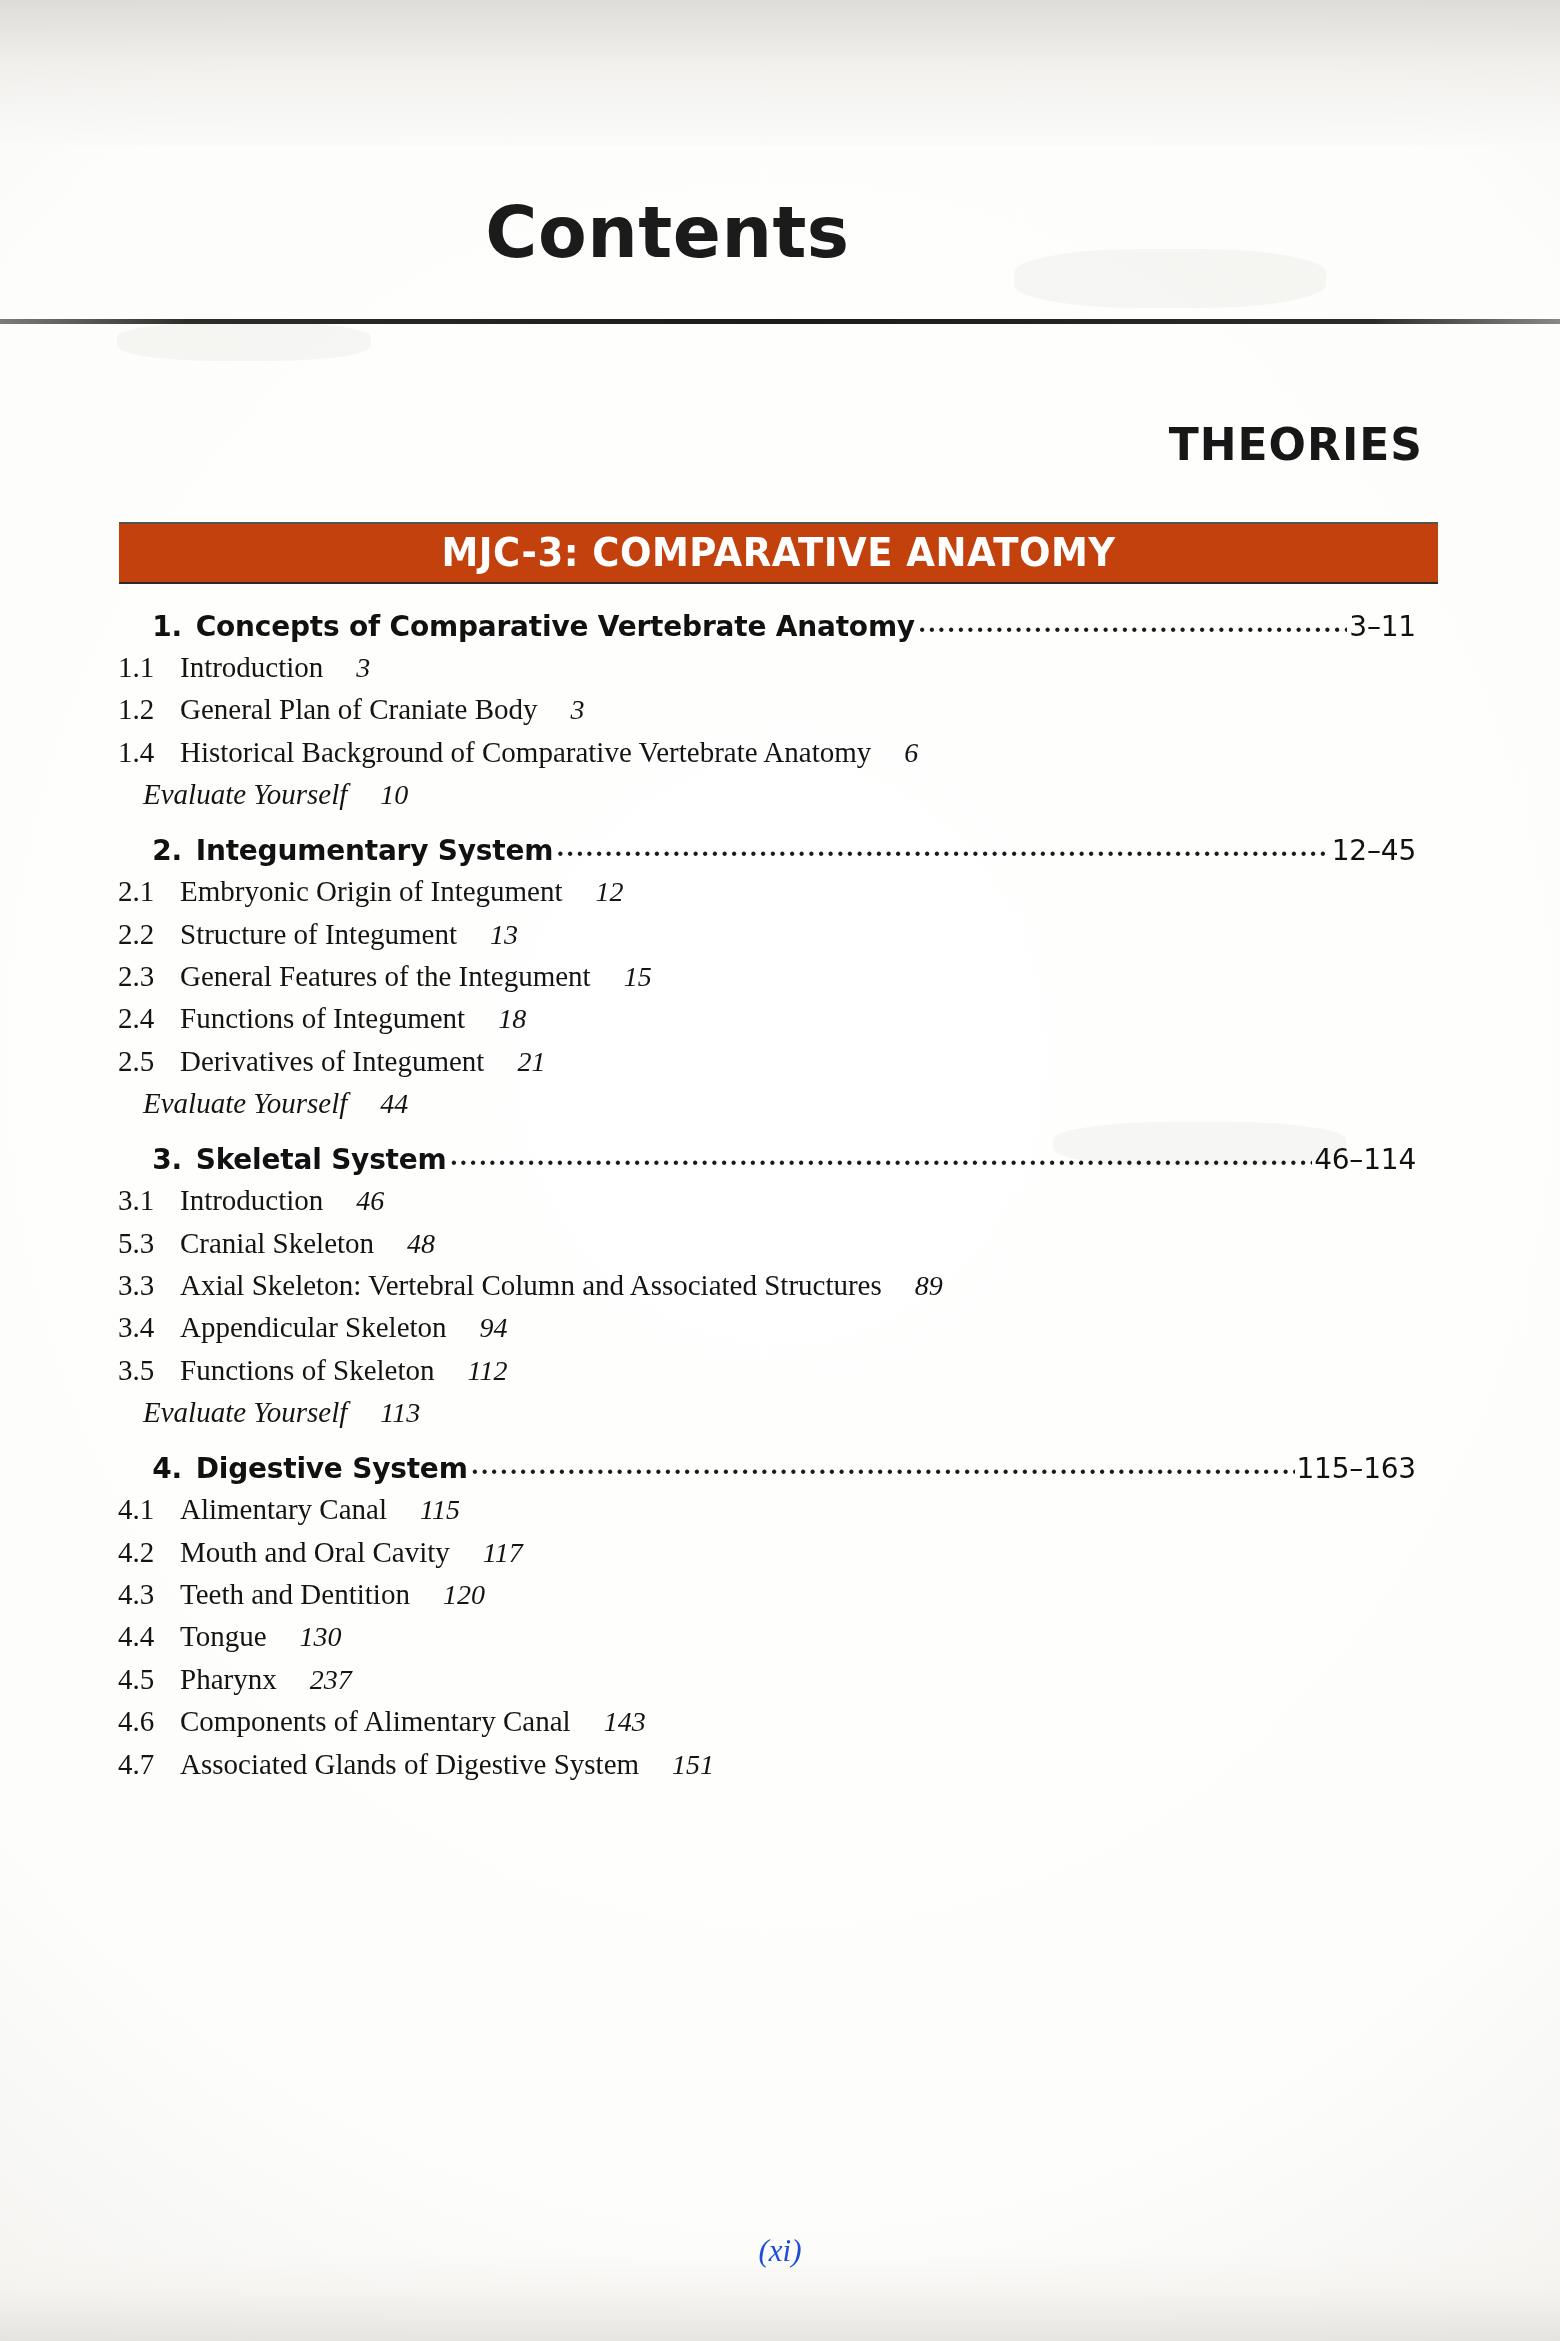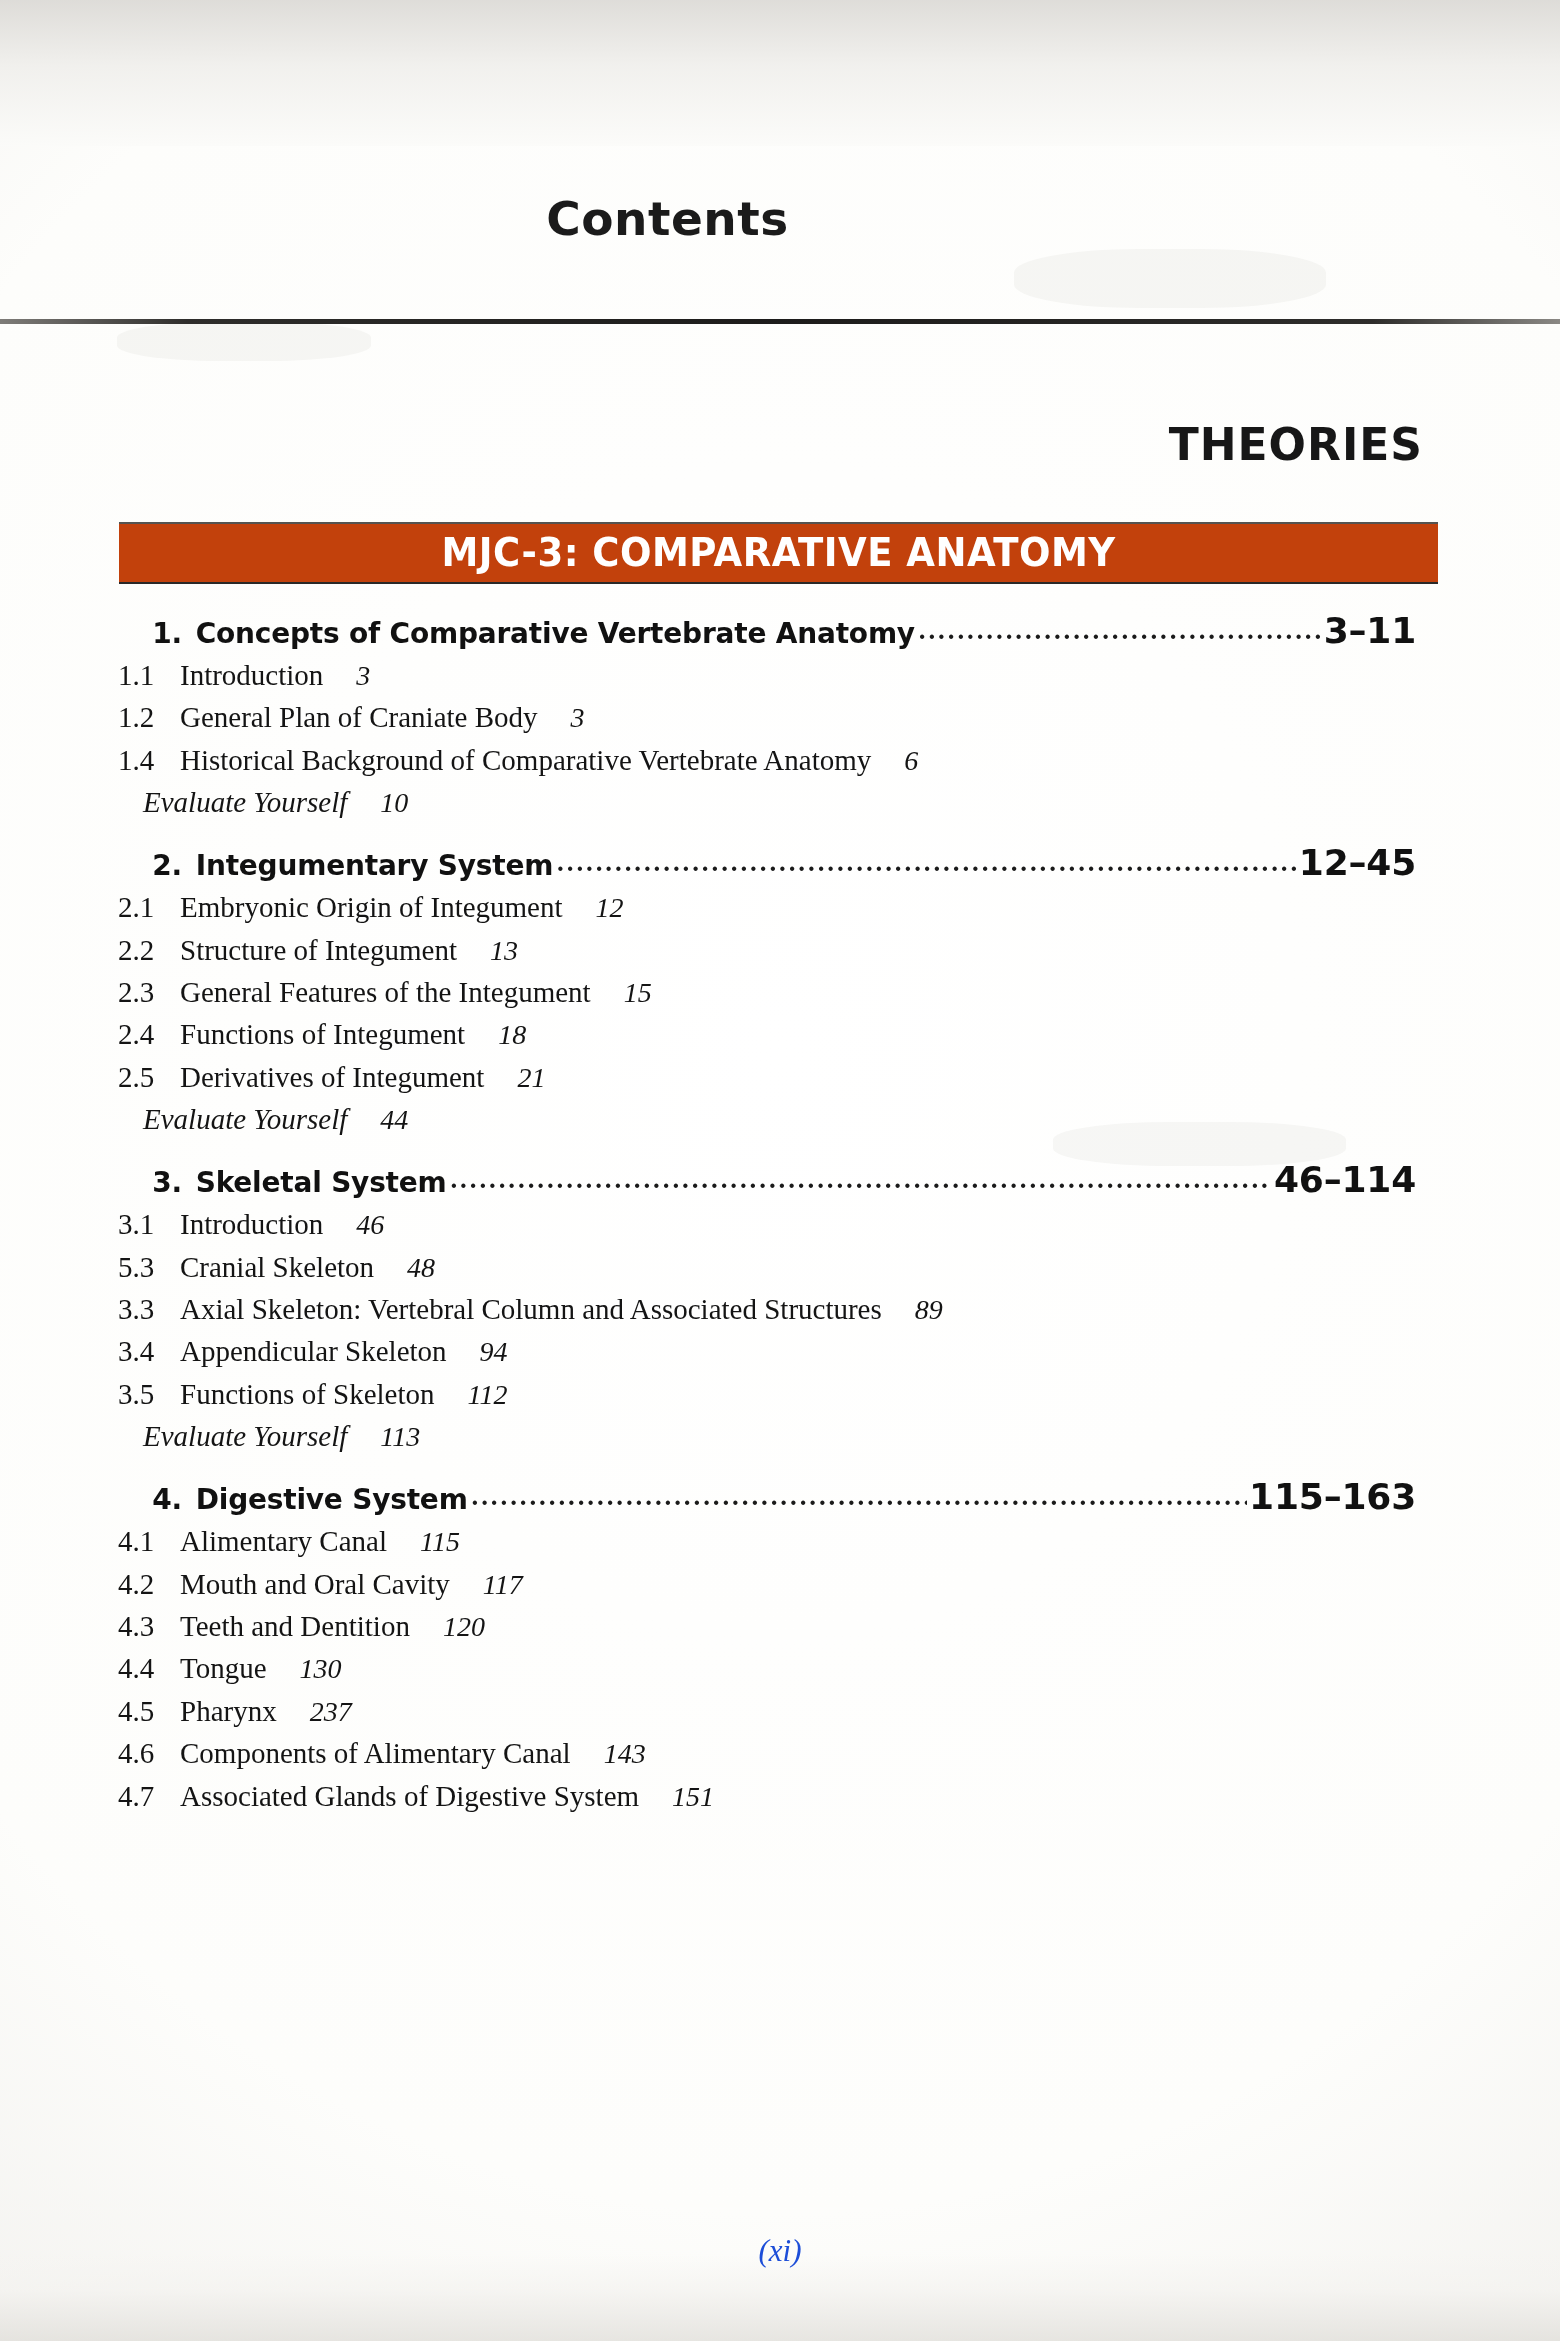--- a/index.html
+++ b/index.html
@@ -50,21 +50,21 @@
 
   
   .title {
     position: absolute;
     left: 0;
     top: 191px;
     width: 1335px;
     text-align: center;
     font-family: "DejaVu Sans", sans-serif;
     font-weight: bold;
-    font-size: 47px;
+    font-size: 71px;
     letter-spacing: 0.5px;
     color: #1b1b1b;
   }
   .title-rule {
     position: absolute;
     left: 0;
     top: 319px;
     width: 1560px;
     height: 4.9px;
     background: linear-gradient(to right, #7e7c78 0%, #2e2d2b 12%, #1d1c1b 50%, #2e2d2b 88%, #8a8884 100%);
@@ -144,22 +144,22 @@
     font-weight: bold;
     font-size: 27px;
     letter-spacing: 2.9px;
     color: #1a1a1a;
     position: relative;
     top: -3.9px;
   }
   .chapter .pages {
     white-space: nowrap;
     font-family: "DejaVu Sans", sans-serif;
-    font-weight: bold;
-    font-size: 36px;
+    font-weight: normal;
+    font-size: 28px;
   }
 
   .sub {
     display: flex;
     align-items: baseline;
     padding-left: 118px;
     margin-bottom: 5.9px;
     font-family: "Liberation Serif", serif;
     font-size: 29px;
     color: #141414;

